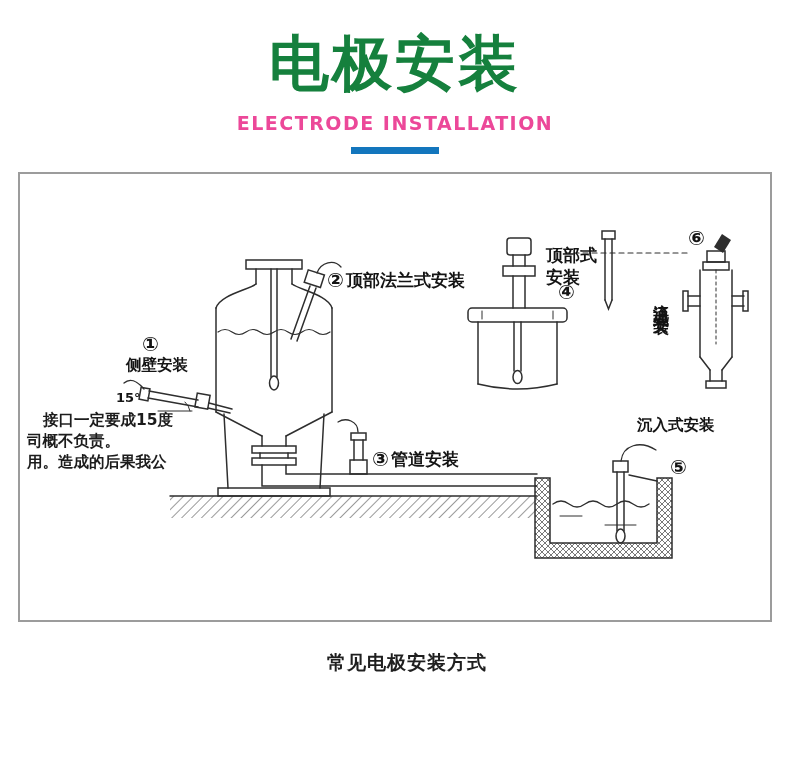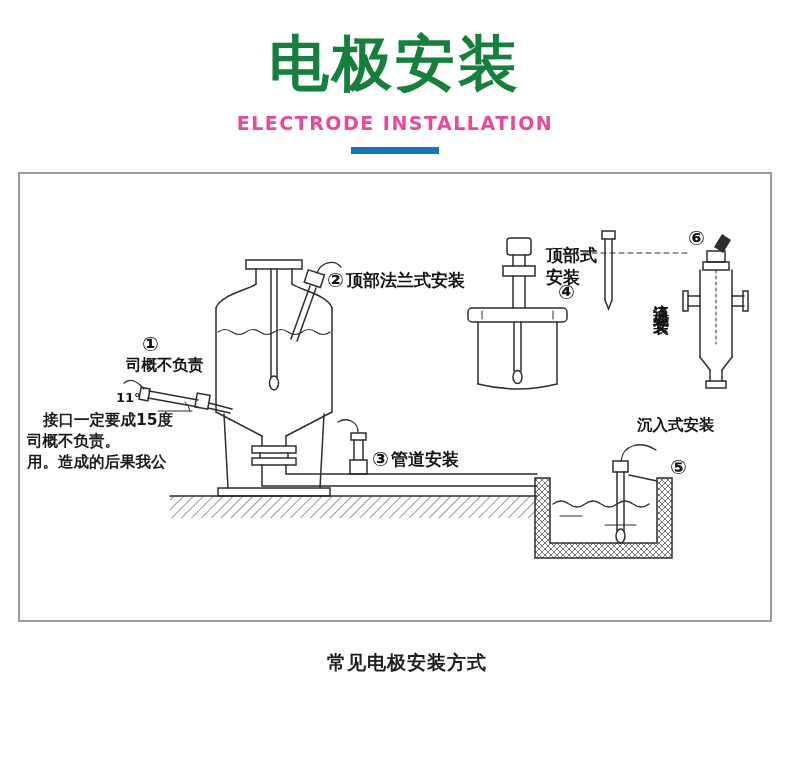--- a/index.html
+++ b/index.html
@@ -189,22 +189,22 @@
         <line x1="597" y1="298" x2="597" y2="357"></line>
         <line x1="604" y1="298" x2="604" y2="357"></line>
         <ellipse cx="600.5" cy="362" rx="4.5" ry="7"></ellipse>
         <line x1="637" y1="307" x2="609" y2="301"></line>
       </g>
 
     </g>
   </svg>
 
   <div class="lbl num" style="left:122px; top:158px;">①</div>
-  <div class="lbl cjk15" style="left:106px; top:181px;">司概不负责</div>
-  <div class="lbl angle" style="left:96px; top:216px;">11°</div>
+  <div class="lbl cjk15" style="left:106px; top:181px;">侧壁安装</div>
+  <div class="lbl angle" style="left:96px; top:216px;">15°</div>
 
   <div class="lbl row" style="left:307px; top:94px;">
     <span class="num">②</span>
     <span class="cjk17">顶部法兰式安装</span>
   </div>
 
   <div class="lbl row" style="left:352px; top:273px;">
     <span class="num">③</span>
     <span class="cjk17">管道安装</span>
   </div>

